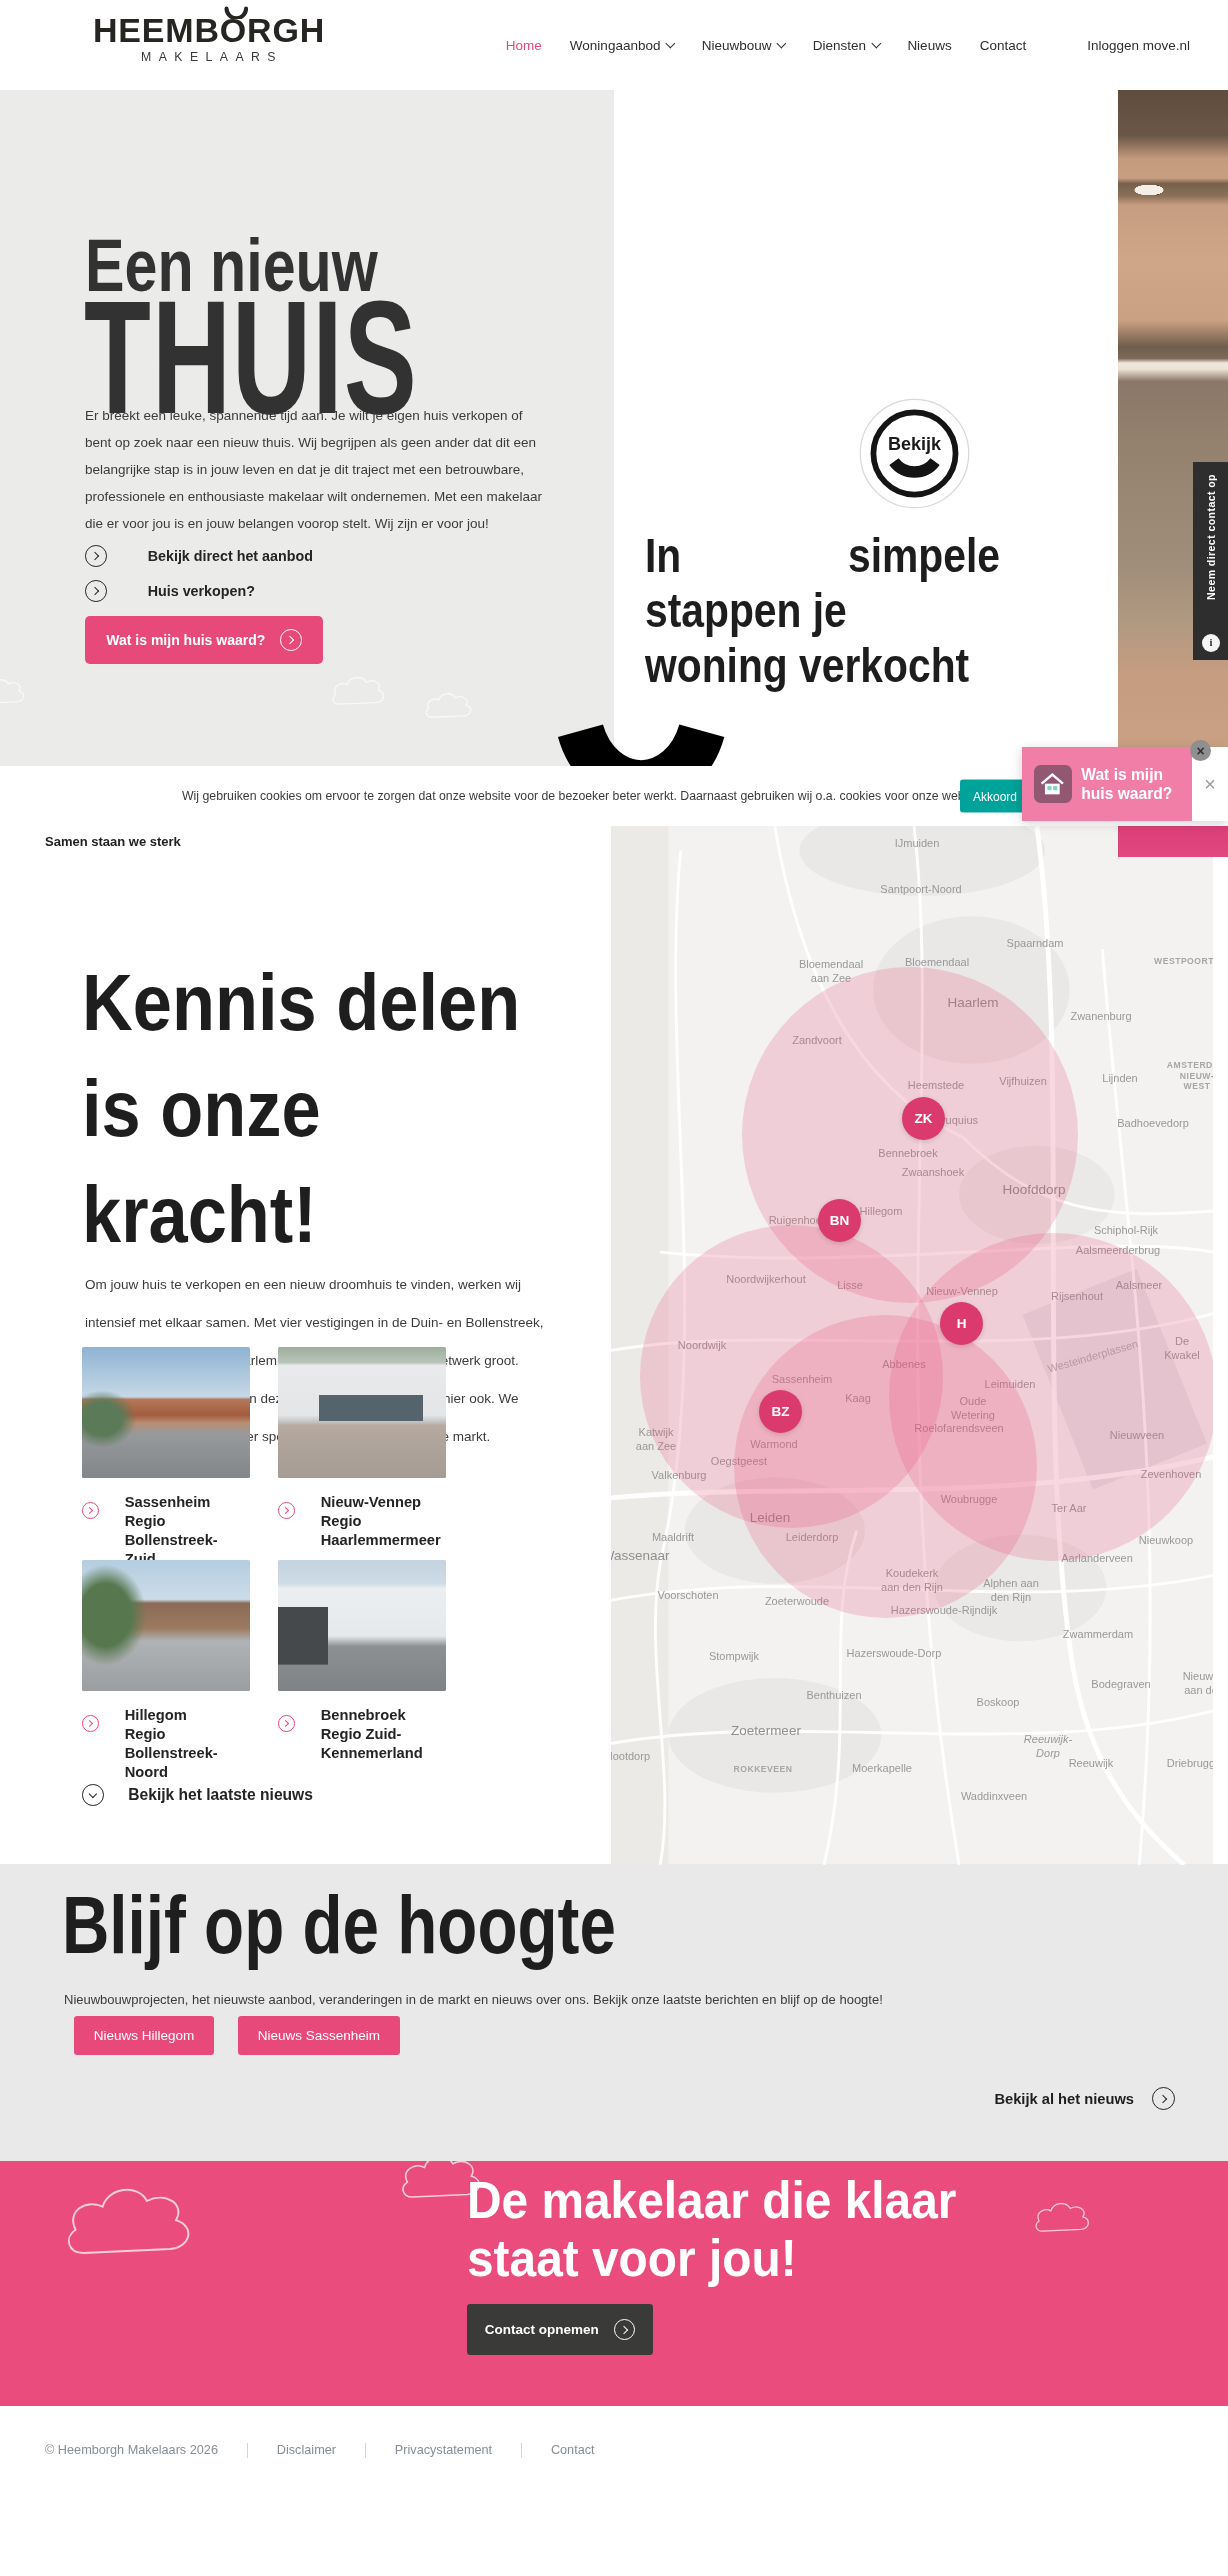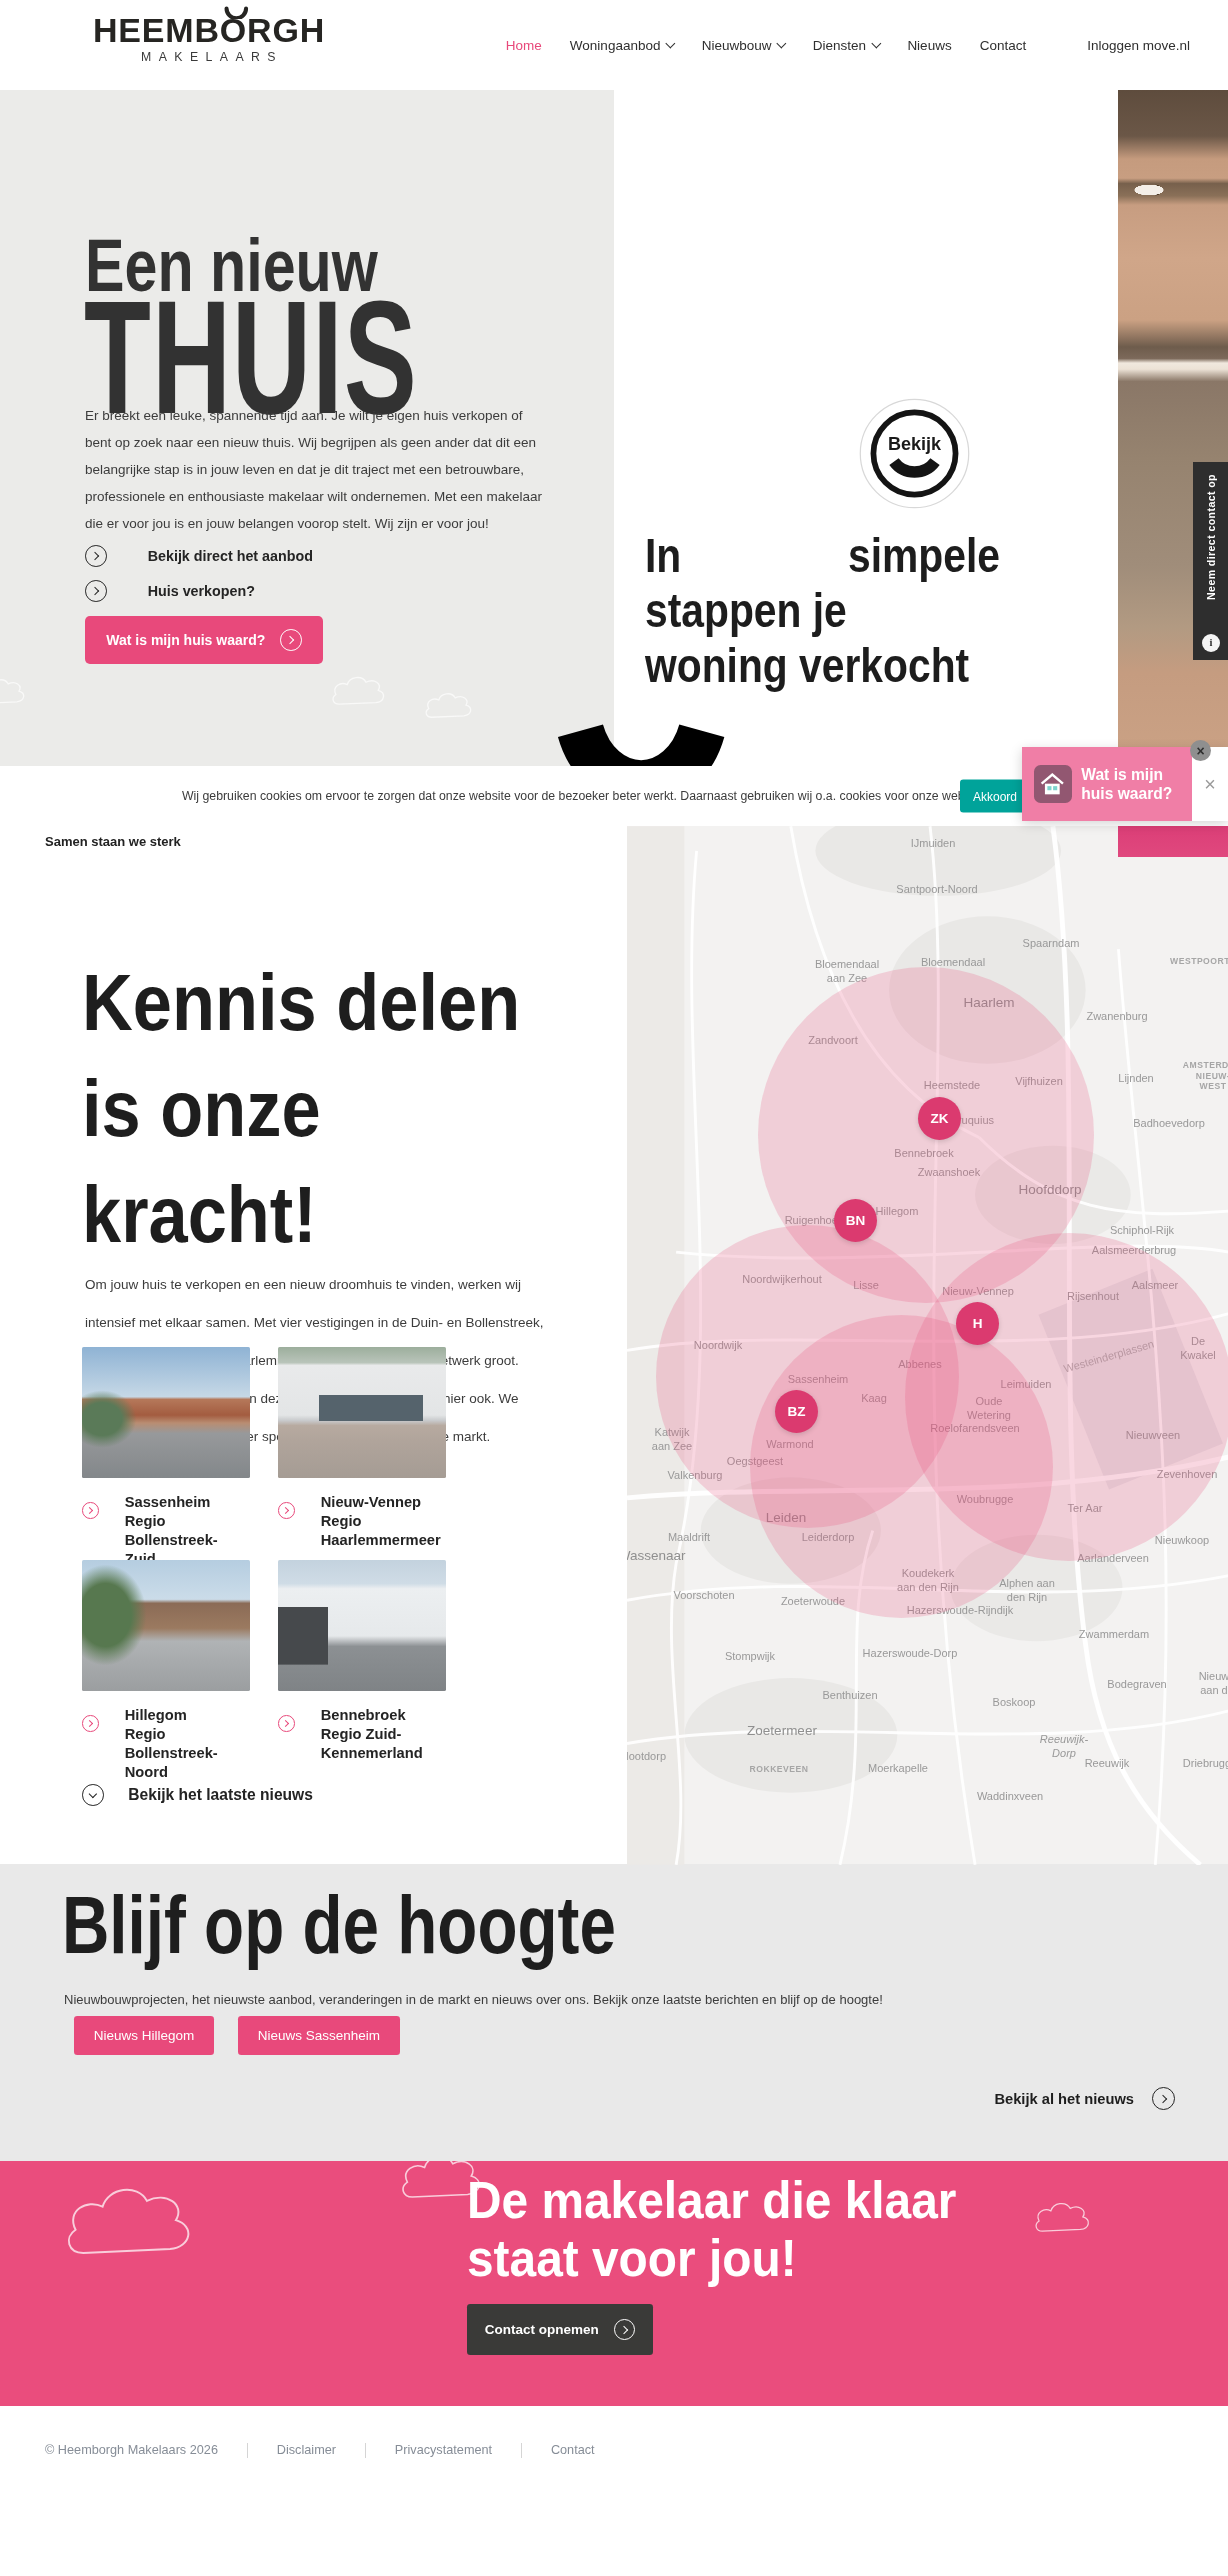--- a/index.html
+++ b/index.html
@@ -108,21 +108,21 @@
   .photo-1{background-image:linear-gradient(#55636c,#55636c),linear-gradient(180deg,#9cae9c 0%,#b9c4ba 12%,#e9eaeb 14%,#e3e5e6 52%,#c9cbcd 56%,#b7aaa0 60%,#b0a49b 72%,#a59c94 100%);
        background-repeat:no-repeat;background-size:62% 20%,100% 100%;background-position:64% 46%,0 0;}
   .photo-2{background-image:radial-gradient(57px 70px at 14% 42%,#57784f 45%,rgba(0,0,0,0) 72%),
        linear-gradient(180deg,#b5cde0 0%,#cbdce9 30%,#8b6b56 33%,#9b7a60 52%,#b0b3b5 62%,#9b9ea0 100%);}
   .photo-3{background-image:linear-gradient(#46494c,#46494c),linear-gradient(180deg,#c3d2de 0%,#cfdce6 18%,#eceff1 22%,#e6e9eb 58%,#8c9093 66%,#7f8386 100%);
        background-repeat:no-repeat;background-size:30% 44%,100% 100%;background-position:0 64%,0 0;}
   #news-link{position:absolute;left:82px;top:958px;display:flex;gap:24.6px;align-items:center;cursor:pointer;}
   #news-link .txt{font-size:15.6px;font-weight:700;color:#242424;}
 
   
-  #map{position:absolute;left:627px;top:0;width:602px;height:1039px;background:#f3f2f1;overflow:hidden;}
+  #map{position:absolute;left:611px;top:0;width:602px;height:1039px;background:#f3f2f1;overflow:hidden;}
   .region{position:absolute;border-radius:50%;background:rgba(231,76,124,.22);z-index:3;}
   .town{position:absolute;transform:translate(-50%,-50%);font-size:11px;color:#999;white-space:pre-line;
         text-align:center;z-index:2;line-height:1.25;}
   .town.lg{font-size:13.5px;color:#8f8f8f;}
   .town.sm{font-size:9.4px;}
   .town.caps{font-size:8.6px;font-weight:700;letter-spacing:0.5px;color:#a6a6a6;}
   .town.rot{transform:translate(-50%,-50%) rotate(-16deg);color:#adadad;}
   .marker{position:absolute;width:43px;height:43px;border-radius:50%;background:#db3a6f;color:#fff;
         font-size:13.5px;font-weight:700;display:flex;align-items:center;justify-content:center;z-index:4;
         box-shadow:0 1.6px 4.9px rgba(0,0,0,.15);cursor:pointer;}

